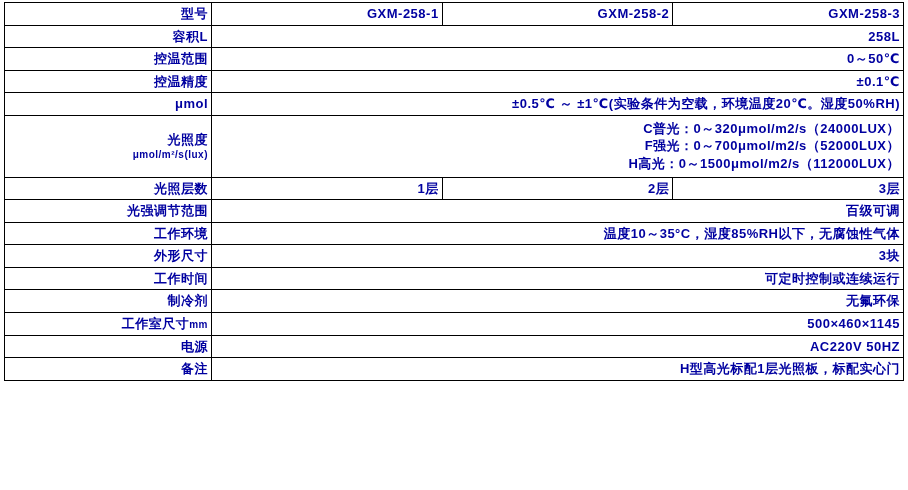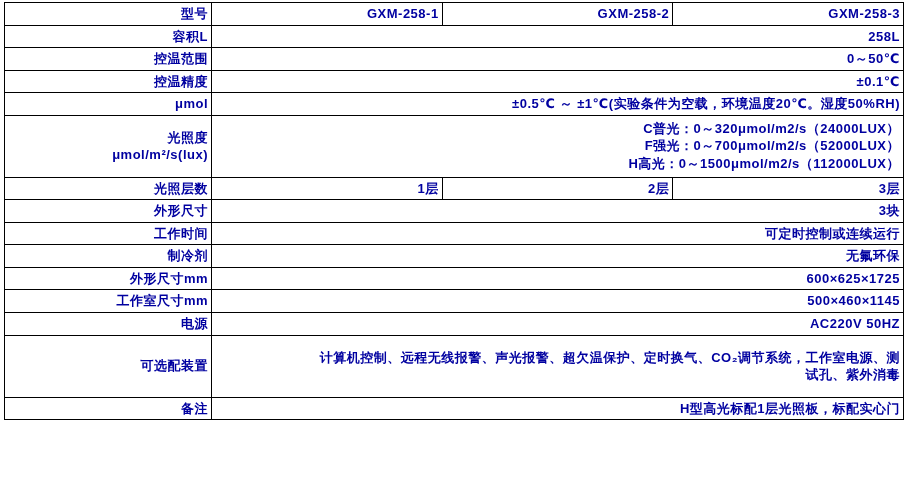--- a/index.html
+++ b/index.html
@@ -31,21 +31,21 @@
     font-size: 13px;
     font-weight: bold;
     line-height: 1.35;
     padding: 2px 3px;
     letter-spacing: 0.5px;
   }
   td.label {
     width: 200px;
   }
   .sub {
-    font-size: 13px;
+    font-size: 10px;
     font-weight: bold;
   }
   .multi-line {
     line-height: 1.55;
   }
   .note-cell {
     text-align: center;
     padding: 4px 14px;
     line-height: 1.6;
   }
@@ -102,59 +102,56 @@
         </td>
       </tr>
 
       <tr class="row-h">
         <td class="label">光照层数</td>
         <td>1层</td>
         <td>2层</td>
         <td>3层</td>
       </tr>
 
+      <tr class="row-h">
+        <td class="label">光强调节范围</td>
+        <td colspan="3">百级可调</td>
+      </tr>
 
+      <tr class="row-h">
+        <td class="label">工作环境</td>
+        <td colspan="3">温度10～35°C，湿度85%RH以下，无腐蚀性气体</td>
+      </tr>
 
       <tr class="row-h">
         <td class="label">外形尺寸</td>
         <td colspan="3">3块</td>
       </tr>
 
       <tr class="row-h">
         <td class="label">工作时间</td>
         <td colspan="3">可定时控制或连续运行</td>
       </tr>
 
       <tr class="row-h">
         <td class="label">制冷剂</td>
         <td colspan="3">无氟环保</td>
       </tr>
 
-      <tr class="row-h">
-        <td class="label"><span>外形尺寸</span><span class="sub">mm</span></td>
-        <td colspan="3">600×625×1725</td>
-      </tr>
 
       <tr class="row-h">
         <td class="label"><span>工作室尺寸</span><span class="sub">mm</span></td>
         <td colspan="3">500×460×1145</td>
       </tr>
 
       <tr class="row-h">
         <td class="label">电源</td>
         <td colspan="3">AC220V        50HZ</td>
       </tr>
 
-      <tr class="tall">
-        <td class="label">可选配装置</td>
-        <td colspan="3" class="note-cell multi-line">
-          <div>计算机控制、远程无线报警、声光报警、超欠温保护、定时换气、CO₂调节系统，工作室电源、测</div>
-          <div>试孔、紫外消毒</div>
-        </td>
-      </tr>
 
       <tr class="row-h">
         <td class="label">备注</td>
         <td colspan="3">H型高光标配1层光照板，标配实心门</td>
       </tr>
 
     </tbody>
   </table>
 </div>
 

